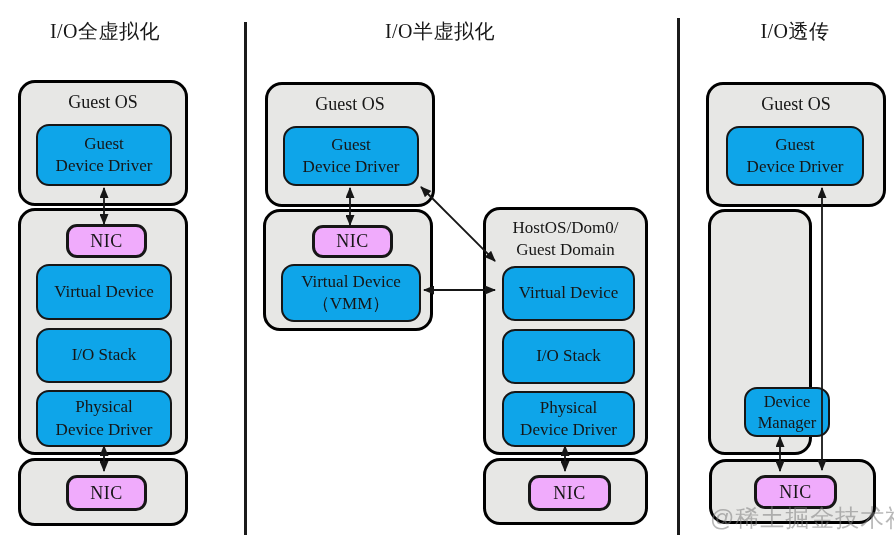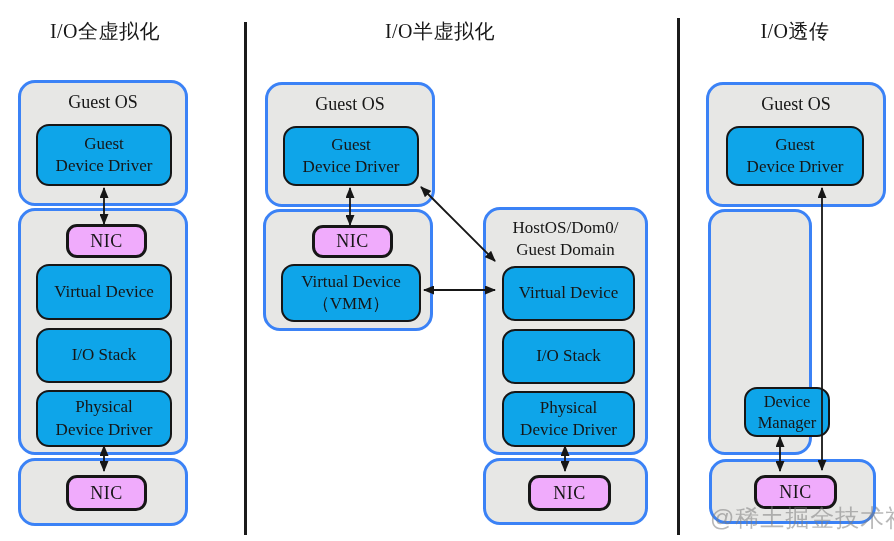--- a/index.html
+++ b/index.html
@@ -5,21 +5,21 @@
   html,body{margin:0;padding:0;background:#ffffff;}
   .canvas{
     position:relative;width:894px;height:541px;background:#ffffff;overflow:hidden;
     font-family:"Liberation Serif","DejaVu Serif",serif;color:#161616;
   }
   .col-title{
     position:absolute;top:7px;text-align:center;font-size:20px;letter-spacing:.5px;margin-top:11px;
   }
   .divider{position:absolute;width:3px;background:#1b1b1b;}
   .container{
-    position:absolute;background:#e7e7e5;border:3px solid #3b82f6;border-radius:17px;
+    position:absolute;background:#e7e7e5;border:3px solid #000000;border-radius:17px;
     box-sizing:border-box;
   }
   .os-label{
     position:absolute;left:0;right:0;top:9px;text-align:center;font-size:18px;
   }
   .host-label{
     position:absolute;left:0;right:0;top:7px;text-align:center;font-size:17px;
     line-height:1.32;white-space:pre-line;
   }
   .gbox{

